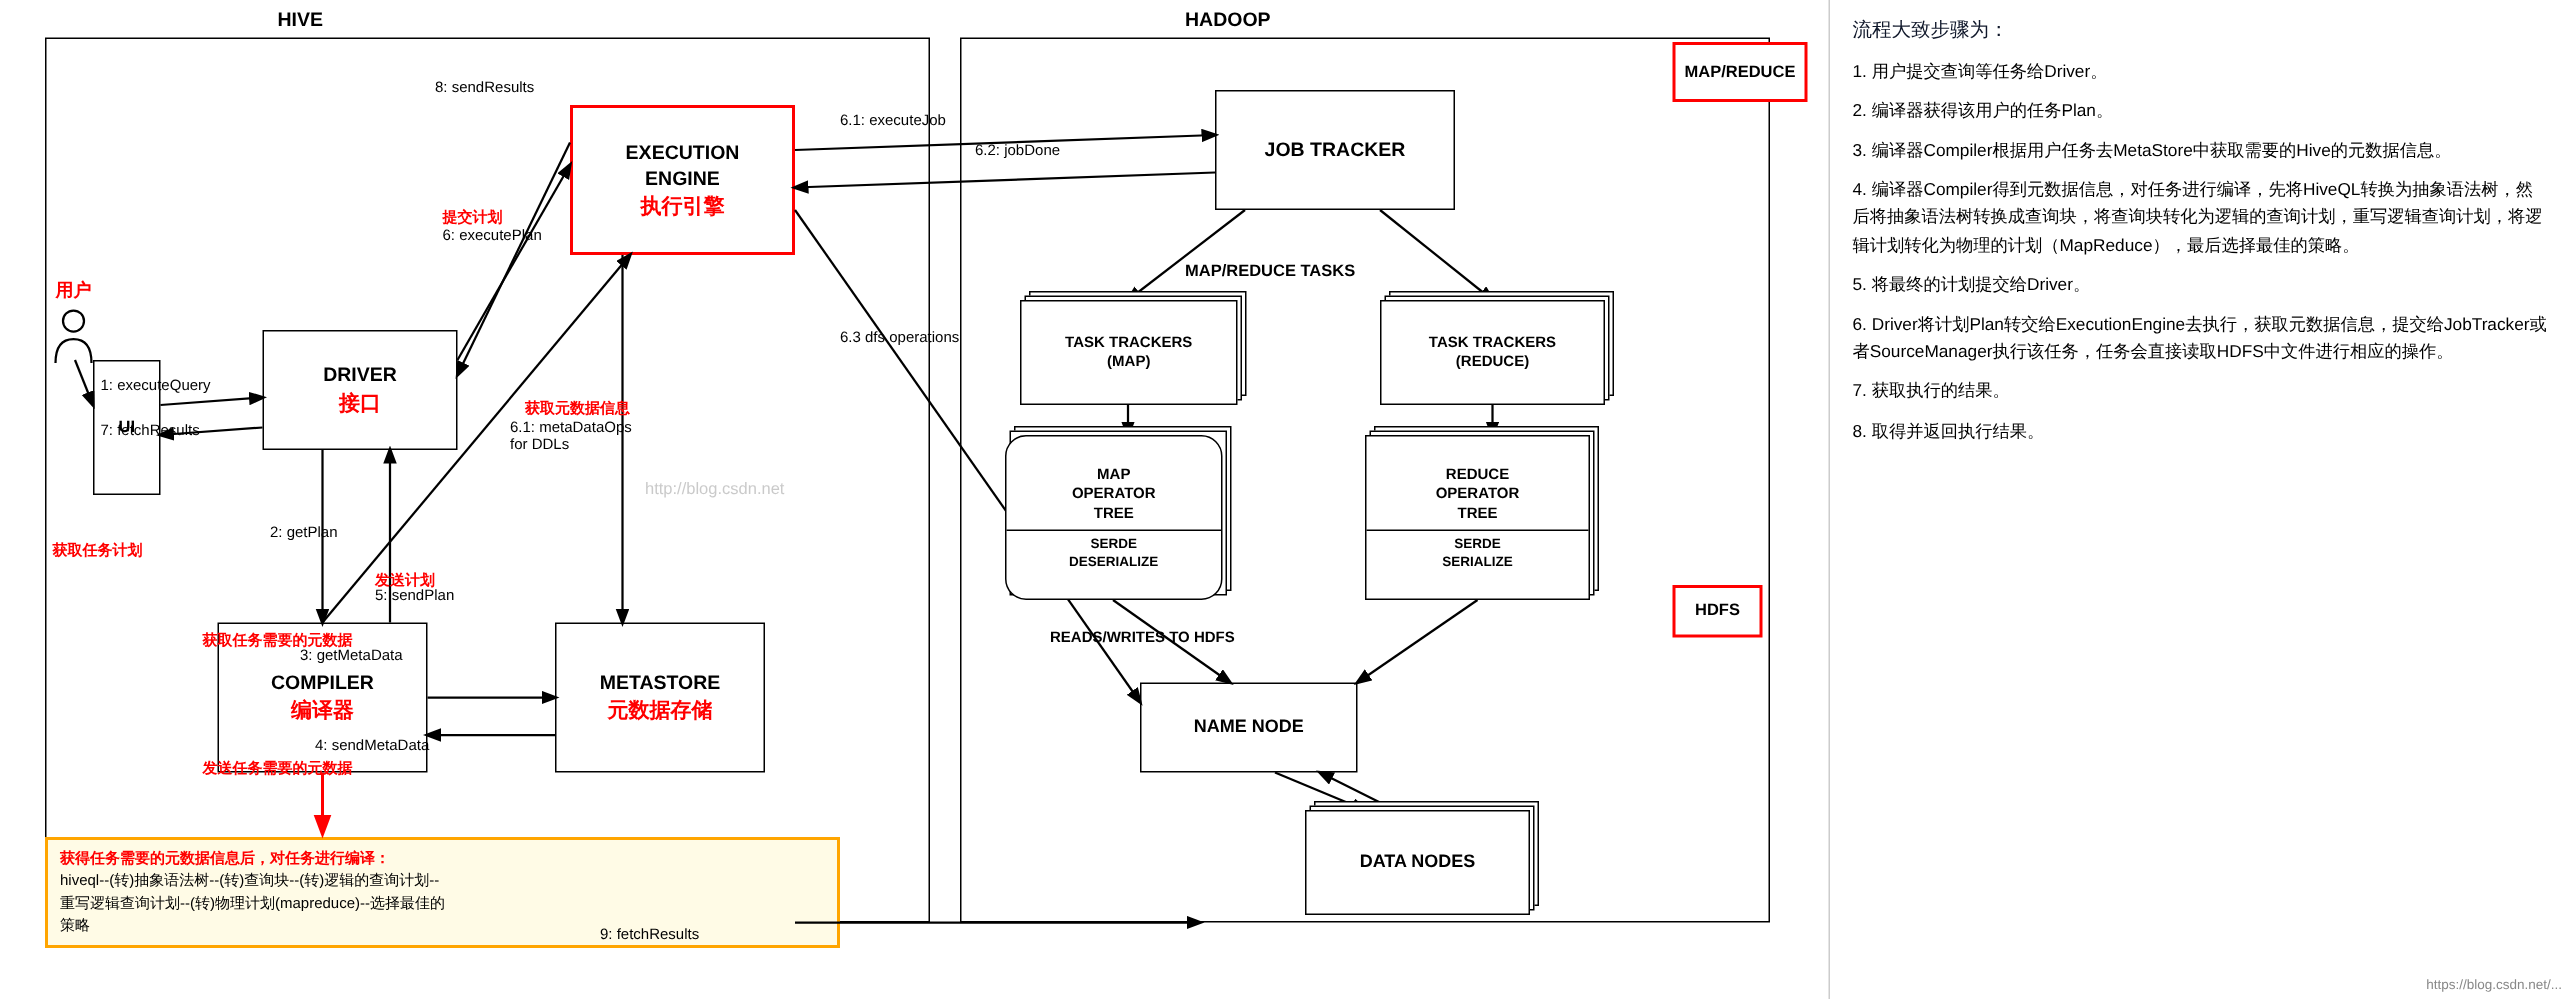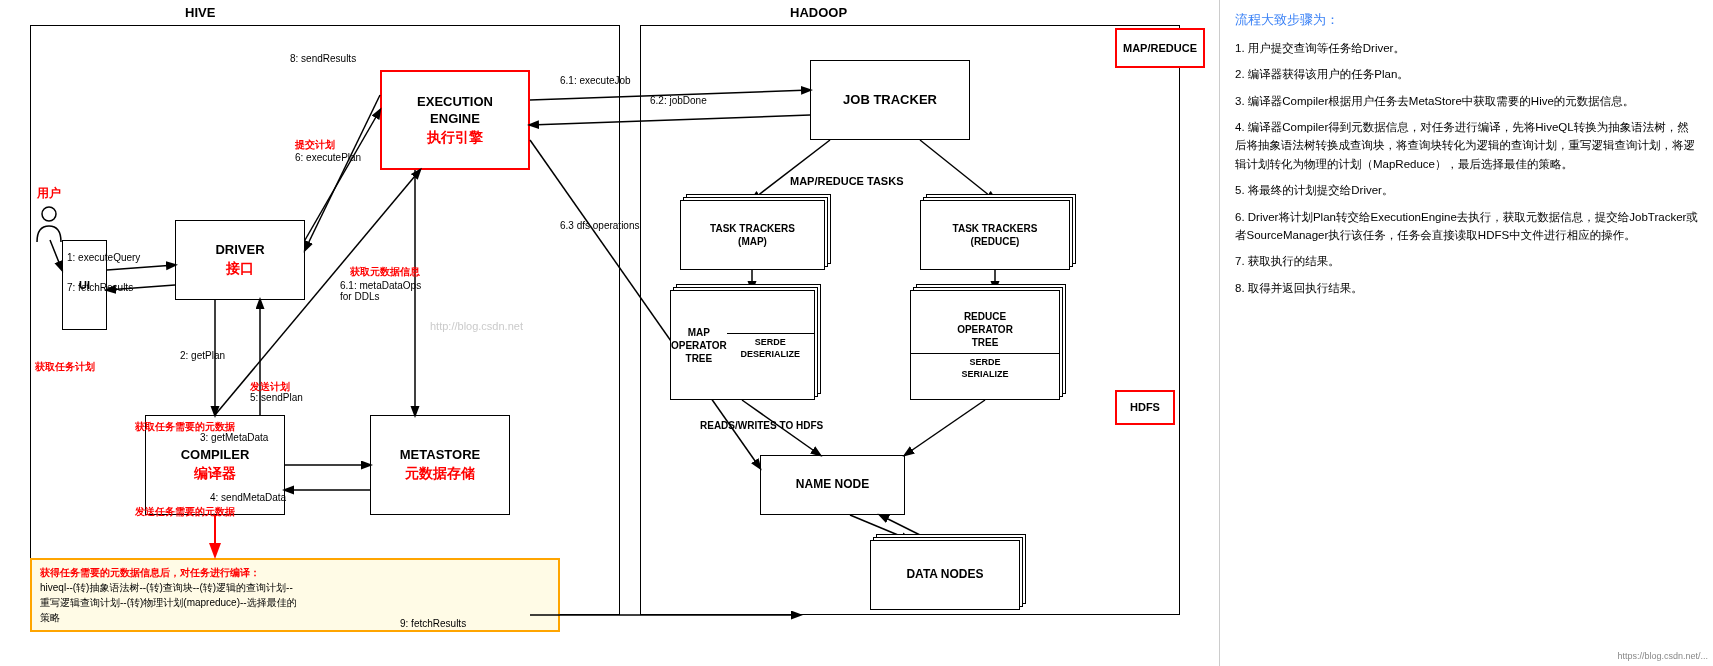--- a/index.html
+++ b/index.html
@@ -90,21 +90,21 @@
     
     .watermark {
       position: absolute;
       color: rgba(150,150,150,0.5);
       font-size: 11px;
       pointer-events: none;
     }
     
     .side-panel-title {
       font-size: 13px;
-      color: #3b82f6;
+      color: #0f172a;
       margin-bottom: 8px;
     }
     .side-panel-item {
       margin-bottom: 8px;
       font-size: 11.5px;
       color: #000;
       line-height: 1.6;
     }
     .bottom-url {
       position: absolute;
@@ -193,21 +193,21 @@
       <div style="position:absolute;top:-6px;left:6px;width:150px;height:70px;border:1px solid #000;background:#fff;z-index:1;"></div>
       <div style="position:absolute;top:-3px;left:3px;width:150px;height:70px;border:1px solid #000;background:#fff;z-index:2;"></div>
       <div class="box" style="position:relative;width:150px;height:70px;z-index:3;font-size:10px;font-weight:bold;">
         TASK TRACKERS<br>(REDUCE)
       </div>
     </div>
 
     <div style="position:absolute;top:290px;left:670px;z-index:2;">
       <div style="position:absolute;top:-6px;left:6px;width:145px;height:110px;border:1px solid #000;background:#fff;z-index:1;"></div>
       <div style="position:absolute;top:-3px;left:3px;width:145px;height:110px;border:1px solid #000;background:#fff;z-index:2;"></div>
-      <div class="box" style="position:relative;width:145px;height:110px;z-index:3;font-size:10px;font-weight:bold;">
+      <div class="box" style="position:relative;width:145px;height:110px;z-index:3;flex-direction:column;font-size:10px;font-weight:bold;border-radius:14px;">
         <div>MAP<br>OPERATOR<br>TREE</div>
         <div style="border-top:1px solid #000;width:100%;text-align:center;padding-top:3px;font-size:9px;margin-top:4px;">SERDE<br>DESERIALIZE</div>
       </div>
     </div>
 
     <div style="position:absolute;top:290px;left:910px;z-index:2;">
       <div style="position:absolute;top:-6px;left:6px;width:150px;height:110px;border:1px solid #000;background:#fff;z-index:1;"></div>
       <div style="position:absolute;top:-3px;left:3px;width:150px;height:110px;border:1px solid #000;background:#fff;z-index:2;"></div>
       <div class="box" style="position:relative;width:150px;height:110px;z-index:3;flex-direction:column;font-size:10px;font-weight:bold;">
         <div>REDUCE<br>OPERATOR<br>TREE</div>

